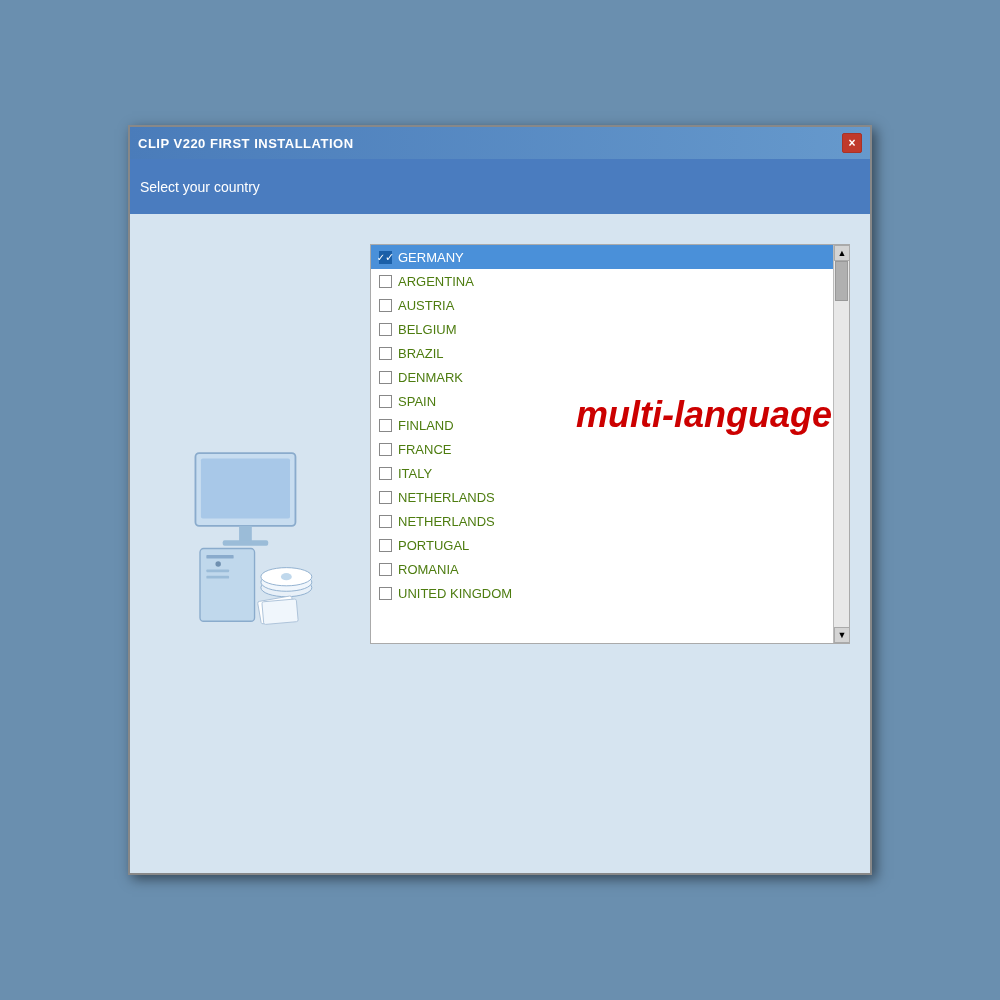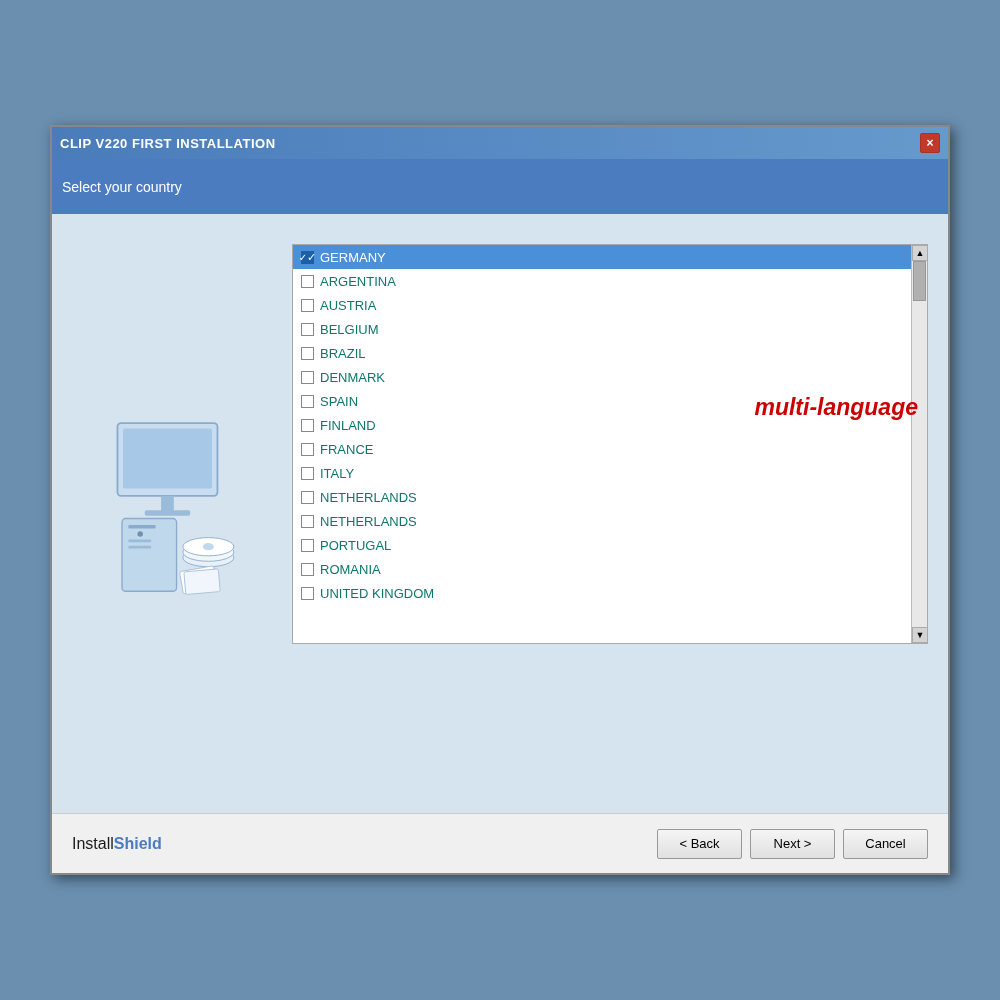--- a/index.html
+++ b/index.html
@@ -8,21 +8,21 @@
       height: 1000px;
       background: #6a8faf;
       display: flex;
       align-items: center;
       justify-content: center;
       font-family: 'Segoe UI', Tahoma, Arial, sans-serif;
       overflow: hidden;
     }
 
     .window {
-      width: 900px;
+      width: 744px;
       height: 750px;
       background: #f0f0f0;
       border: 2px solid #888;
       box-shadow: 4px 4px 12px rgba(0,0,0,0.5);
       display: flex;
       flex-direction: column;
     }
 
     .title-bar {
       background: linear-gradient(to right, #4a7cba, #6699cc);
@@ -98,23 +98,23 @@
       flex: 1;
       display: flex;
       flex-direction: column;
       padding-top: 10px;
       position: relative;
     }
 
     .multi-language-label {
       position: absolute;
       top: 160px;
-      right: 10px;
+      right: 18px;
       color: #cc0000;
-      font-size: 23px;
+      font-size: 36px;
       font-weight: bold;
       font-style: italic;
       z-index: 10;
       pointer-events: none;
     }
 
     .country-list-container {
       border: 1px solid #aaa;
       background: white;
       flex: 1;
@@ -133,21 +133,21 @@
 
     .country-list::-webkit-scrollbar {
       display: none;
     }
 
     .country-item {
       display: flex;
       align-items: center;
       padding: 3px 8px;
       font-size: 13px;
-      color: #0f766e;
+      color: #4d7c0f;
       cursor: pointer;
       min-height: 24px;
     }
 
     .country-item.selected {
       background: #4a90d9;
       color: white;
     }
 
     .country-item.selected .checkbox {
@@ -369,30 +369,14 @@
           <div class="scrollbar-btn">▲</div>
           <div class="scrollbar-thumb-area">
             <div class="scrollbar-thumb"></div>
           </div>
           <div class="scrollbar-btn">▼</div>
         </div>
       </div>
     </div>
   </div>
 
-  <div class="footer">
-    <div class="footer-brand">
-      <span class="install">Install</span><span class="shield">Shield</span>
-    </div>
-    <div class="footer-buttons">
-      <button class="btn">
-        <span>&lt; Back</span>
-      </button>
-      <button class="btn">
-        <span>Next &gt;</span>
-      </button>
-      <button class="btn">
-        <span>Cancel</span>
-      </button>
-    </div>
-  </div>
 
 </div>
 
 </body></html>

